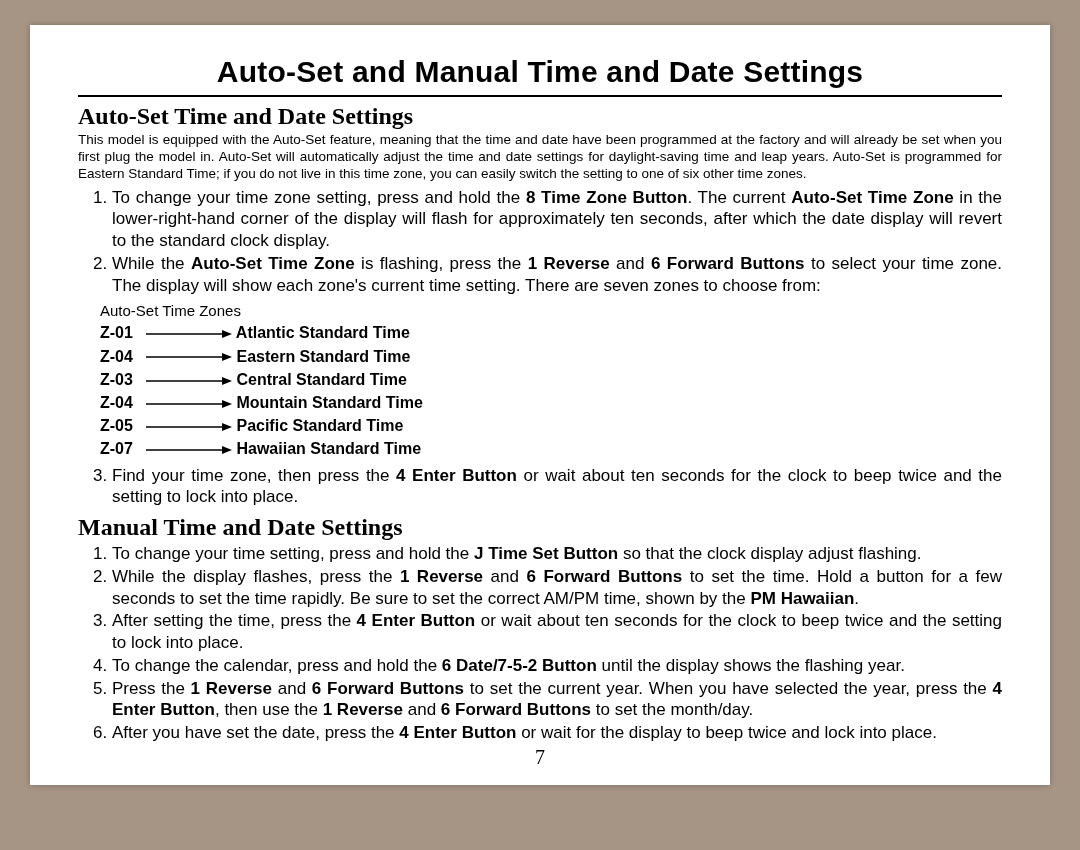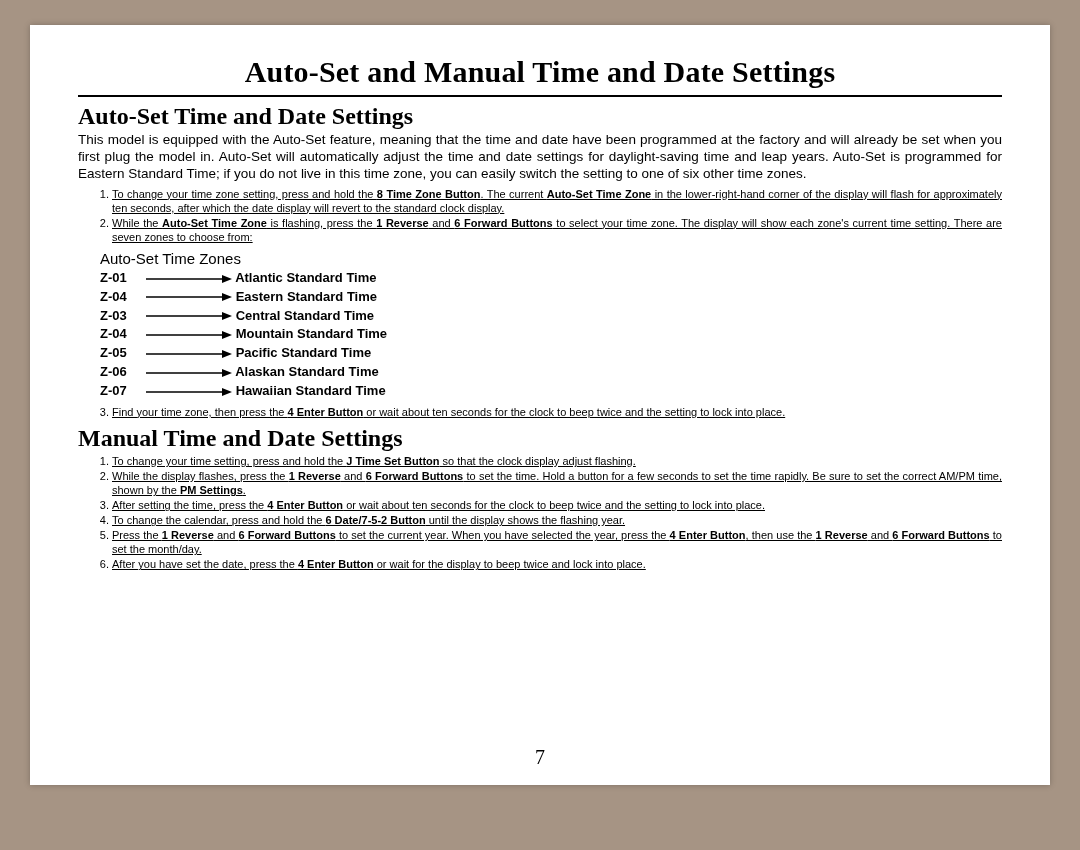--- a/index.html
+++ b/index.html
@@ -14,21 +14,21 @@
   .page {
     background: #ffffff;
     margin: 25px 30px;
     padding: 30px 48px 20px 48px;
     height: 760px;
     box-sizing: border-box;
     position: relative;
     box-shadow: 0 0 6px rgba(0,0,0,0.25);
   }
   .main-title {
-    font-family: Liberation Serif, serif;
+    font-family: Liberation Sans, sans-serif;
     font-size: 30px;
     text-align: center;
     border-bottom: 2.5px solid #000;
     padding-bottom: 6px;
     margin: 0 0 6px 0;
     letter-spacing: 0.2px;
   }
   .section-title {
     font-family: "Times New Roman", Times, serif;
     font-size: 24px;
@@ -37,36 +37,35 @@
   }
   .intro {
     font-size: 13.5px;
     line-height: 1.25;
     margin: 0 0 4px 0;
     text-align: justify;
   }
   ol.steps {
     margin: 2px 0 6px 0;
     padding-left: 34px;
-    font-size: 11px;
+    font-size: 17px;
     line-height: 1.28;
-    text-decoration: underline;
   }
   ol.steps li {
     margin-bottom: 1px;
     text-align: justify;
   }
   .zones-heading {
     font-weight: normal;
     font-size: 15px;
     margin: 6px 0 2px 22px;
   }
   .zones {
     margin: 0 0 4px 22px;
-    font-size: 13px;
+    font-size: 16px;
     font-weight: bold;
     line-height: 1.45;
   }
   .zrow { white-space: nowrap; }
   .zcode { display:inline-block; width:46px; }
   .arrow { display:inline-block; width:86px; vertical-align:middle; position:relative; }
   .arrow svg { display:block; }
   .pagenum {
     position: absolute;
     bottom: 16px;
@@ -112,44 +111,40 @@
             <polygon points="76,1 86,5 76,9" fill="#000"></polygon>
           </svg></span> <span>Central Standard Time</span></div>
       <div class="zrow"><span class="zcode">Z-04</span><span class="arrow"><svg width="86" height="10" viewBox="0 0 86 10">
             <line x1="0" y1="5" x2="76" y2="5" stroke="#000" stroke-width="1.3"></line>
             <polygon points="76,1 86,5 76,9" fill="#000"></polygon>
           </svg></span> <span>Mountain Standard Time</span></div>
       <div class="zrow"><span class="zcode">Z-05</span><span class="arrow"><svg width="86" height="10" viewBox="0 0 86 10">
             <line x1="0" y1="5" x2="76" y2="5" stroke="#000" stroke-width="1.3"></line>
             <polygon points="76,1 86,5 76,9" fill="#000"></polygon>
           </svg></span> <span>Pacific Standard Time</span></div>
-      <div class="zrow"><span class="zcode">Z-06</span><span class="arrow"><svg width="86" height="10" viewBox="0 0 86 10">
-            <line x1="0" y1="5" x2="76" y2="5" stroke="#000" stroke-width="1.3"></line>
-            <polygon points="76,1 86,5 76,9" fill="#000"></polygon>
-          </svg></span> <span>Alaskan Standard Time</span></div>
       <div class="zrow"><span class="zcode">Z-07</span><span class="arrow"><svg width="86" height="10" viewBox="0 0 86 10">
             <line x1="0" y1="5" x2="76" y2="5" stroke="#000" stroke-width="1.3"></line>
             <polygon points="76,1 86,5 76,9" fill="#000"></polygon>
           </svg></span> <span>Hawaiian Standard Time</span></div>
     </div>
 
   <ol class="steps" start="3">
     <li>
       <span>Find your time zone, then press the </span><b>4  Enter Button</b><span> or wait about ten seconds for the clock to beep twice and the setting to lock into place.</span>
     </li>
   </ol>
 
   <h2 class="section-title">Manual Time and Date Settings</h2>
 
   <ol class="steps">
     <li>
       <span>To change your time setting, press and hold the </span><b>J  Time Set Button</b><span> so that the clock display adjust flashing.</span>
     </li>
     <li>
-      <span>While the display flashes, press the </span><b>1  Reverse</b><span> and </span><b>6  Forward Buttons</b><span> to set the time.  Hold a button for a few seconds to set the time rapidly.  Be sure to set the correct AM/PM time, shown by the </span><b>PM Settings</b><span>.</span>
+      <span>While the display flashes, press the </span><b>1  Reverse</b><span> and </span><b>6  Forward Buttons</b><span> to set the time.  Hold a button for a few seconds to set the time rapidly.  Be sure to set the correct AM/PM time, shown by the </span><b>PM Hawaiian</b><span>.</span>
     </li>
     <li>
       <span>After setting the time, press the </span><b>4  Enter Button</b><span> or wait about ten seconds for the clock to beep twice and the setting to lock into place.</span>
     </li>
     <li>
       <span>To change the calendar, press and hold the </span><b>6  Date/7-5-2 Button</b><span> until the display shows the flashing year.</span>
     </li>
     <li>
       <span>Press the </span><b>1  Reverse</b><span> and </span><b>6  Forward Buttons</b><span> to set the current year.  When you have selected the year, press the </span><b>4  Enter Button</b><span>, then use the </span><b>1  Reverse</b><span> and </span><b>6  Forward Buttons</b><span> to set the month/day.</span>
     </li>

